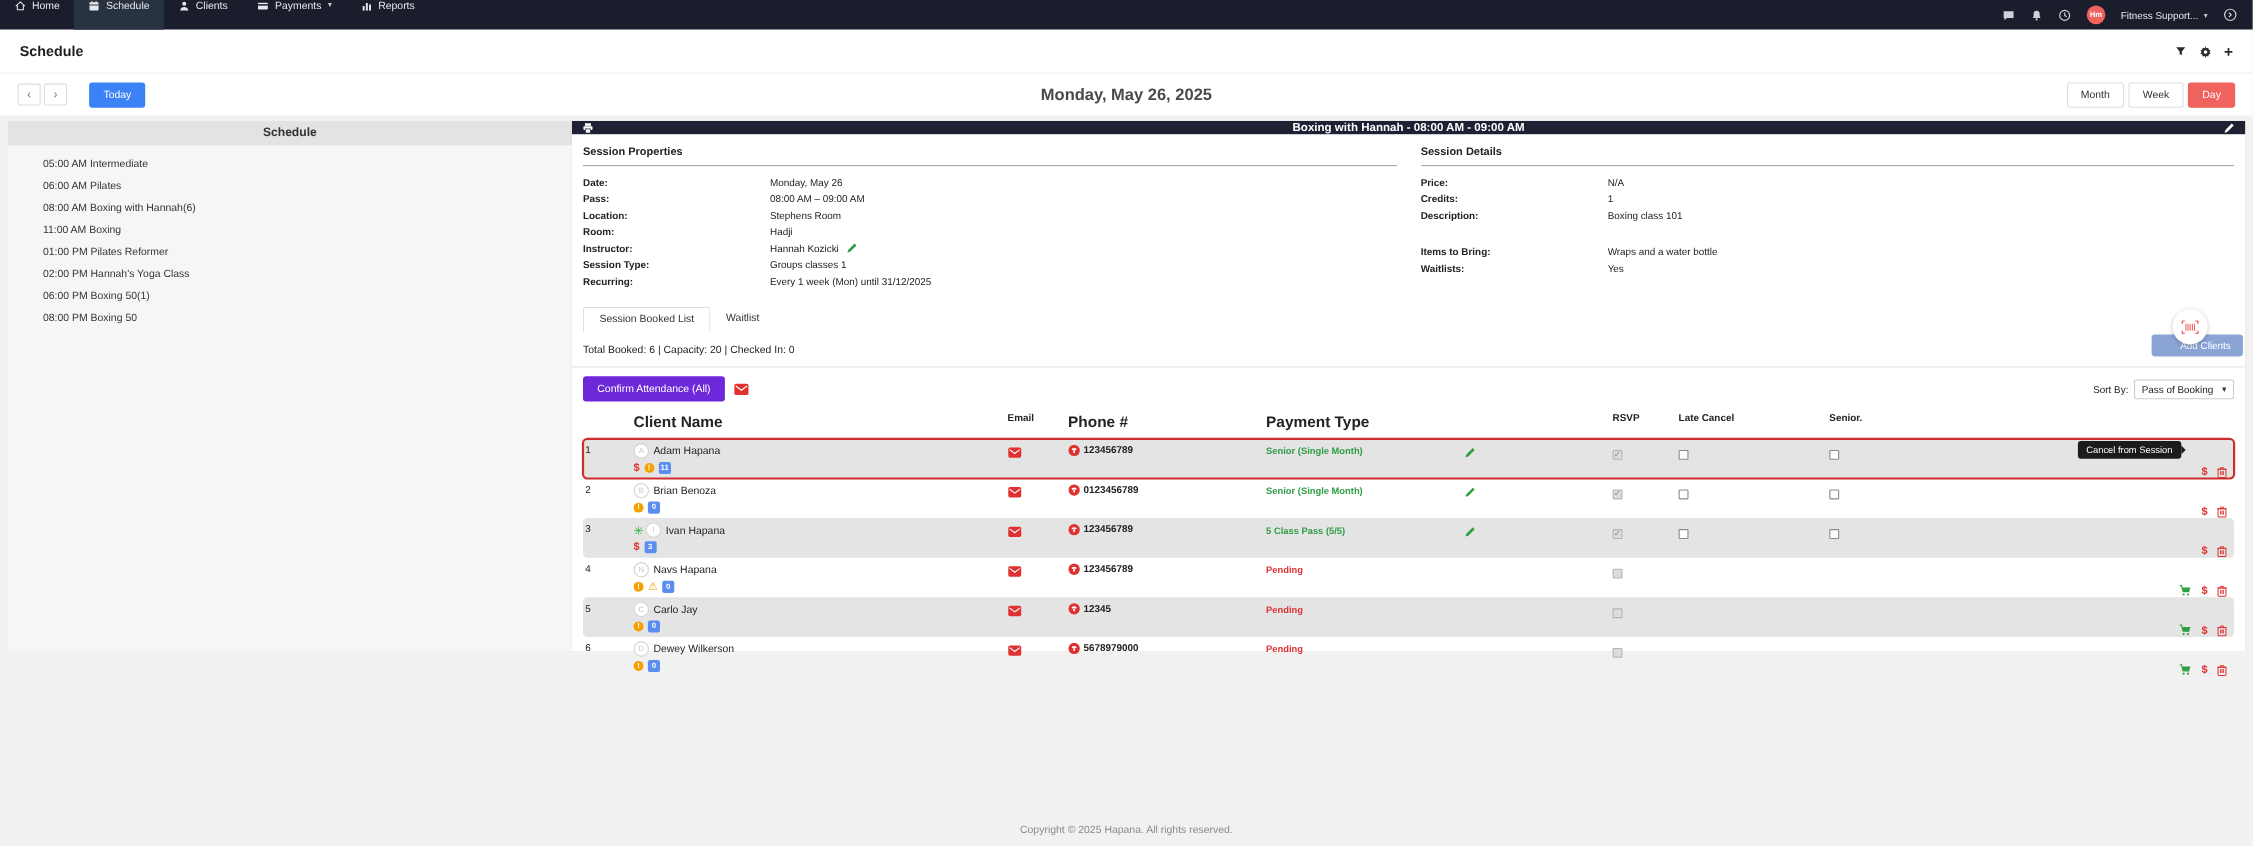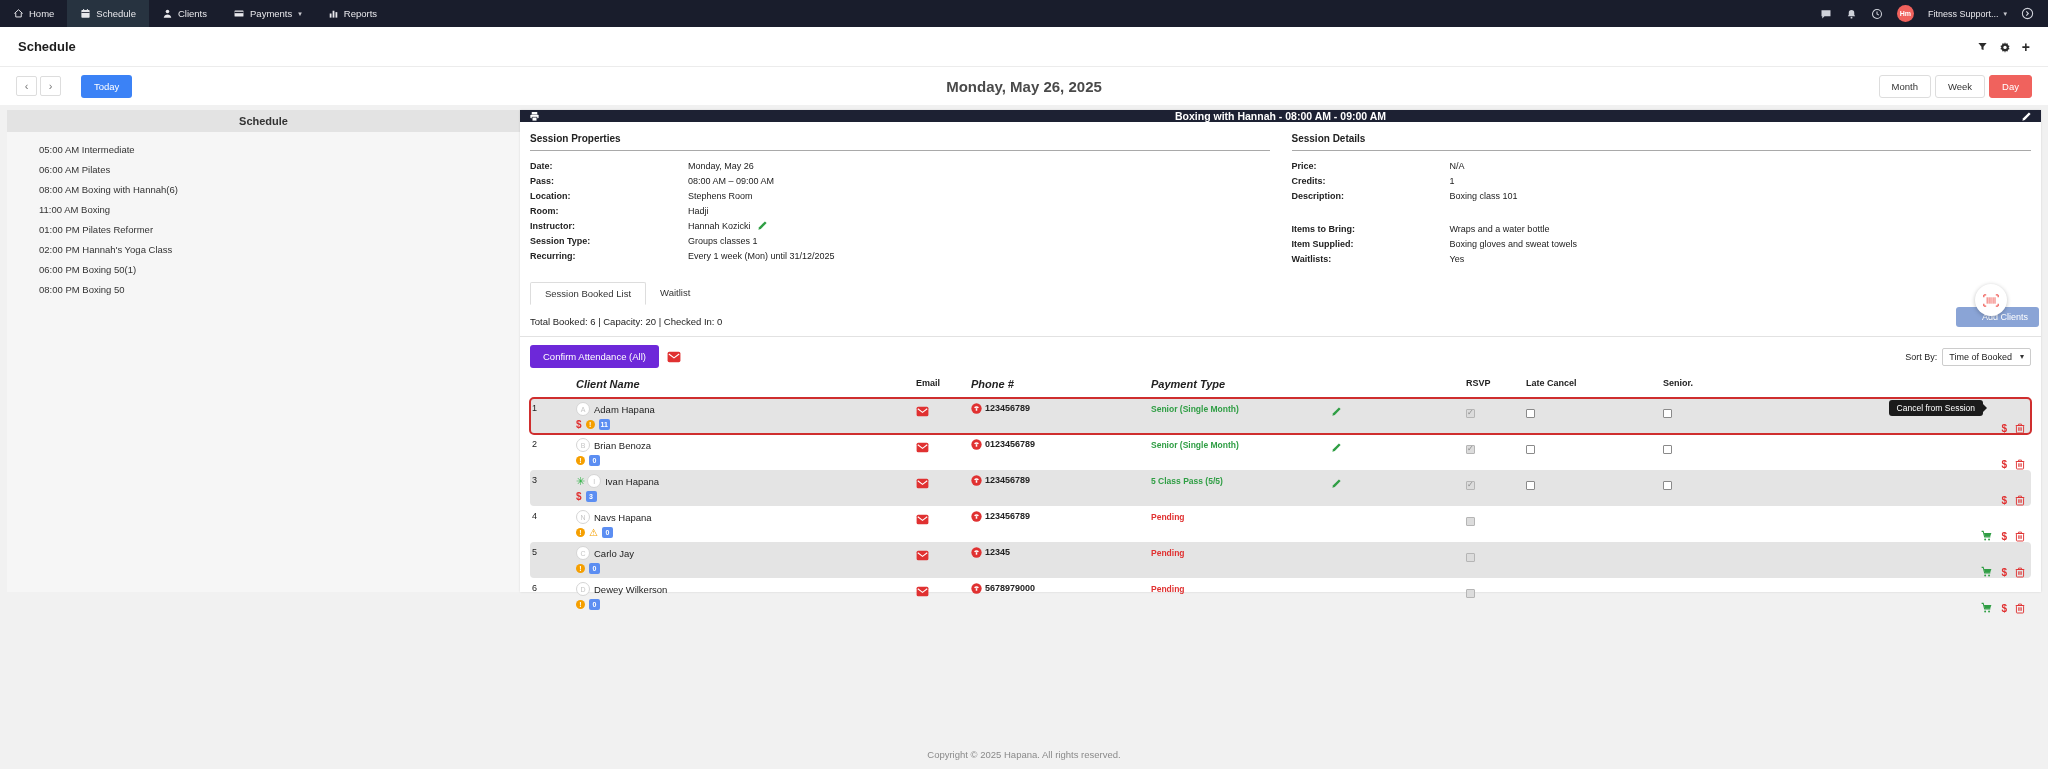--- a/index.html
+++ b/index.html
@@ -4,21 +4,21 @@
 <style>
   * { margin:0; padding:0; box-sizing:border-box; }
   html,body { width:2048px; height:769px; overflow:hidden; background:#f1f1f1;
     font-family:"Liberation Sans", sans-serif; color:#222; }
 
   .icon{display:inline-flex;align-items:center;justify-content:center;line-height:1;}
 
   
   .navbar{height:27px;background:#191d2c;display:flex;align-items:stretch;color:#fff;}
   .nav-left{display:flex;align-items:stretch;}
-  .nav-item{display:flex;align-items:center;gap:5px;padding:0 13px;font-size:9.5px;color:#e8e8ec;cursor:pointer;}
+  .nav-item{display:flex;align-items:flex-start;gap:5px;padding:0 13px;font-size:9.5px;color:#e8e8ec;cursor:pointer;}
   .nav-item.active{background:#273340;}
   .nav-caret{font-size:7px;margin-left:1px;opacity:.85;}
   .nav-right{margin-left:auto;display:flex;align-items:center;gap:14px;padding-right:14px;}
   .nav-right .icon{color:#cfd2da;}
   .avatar-chip{width:17px;height:17px;border-radius:50%;background:#f0625d;color:#fff;font-size:7px;font-weight:bold;display:flex;align-items:center;justify-content:center;}
   .user-name{font-size:9px;color:#e8e8ec;display:flex;align-items:center;gap:4px;}
 
   
   .page-header{height:40px;background:#fff;display:flex;align-items:center;padding:0 18px;border-bottom:1px solid #ececec;}
   .page-title{font-size:13px;font-weight:bold;color:#1d1d1d;}
@@ -49,21 +49,21 @@
   .panel-title{flex:1;text-align:center;font-size:10.5px;font-weight:bold;}
   .pencil-white{color:#fff;cursor:pointer;}
   .pencil-green{color:#2f9e44;cursor:pointer;}
 
   .info-cols{display:flex;padding:7px 10px 0;}
   .info-col{flex:1;}
   .info-col.left{margin-right:22px;}
   .info-heading{font-size:10px;font-weight:bold;padding:4px 0 6px;border-bottom:1px solid #a9a9a9;margin-bottom:7px;}
   .prop-row{display:flex;align-items:center;height:15px;font-size:9px;}
   .prop-row.gap-before{margin-top:18px;}
-  .prop-label{width:158px;font-weight:bold;}
+  .prop-label{width:170px;font-weight:bold;}
   .prop-value{display:flex;align-items:center;gap:6px;}
 
   .booking{margin-top:16px;padding:0 10px;position:relative;flex:1;}
   .tabs{display:flex;}
   .tab{font-size:9.5px;padding:5px 14px;color:#333;cursor:pointer;}
   .tab.active{border:1px solid #ddd;border-bottom-color:#fff;background:#fff;border-radius:2px 2px 0 0;}
   .summary{font-size:9.5px;margin:11px 0 0;}
   .divider{border-top:1px solid #e2e2e2;margin:9px -10px 0;}
 
   .scan-circle{position:absolute;right:34px;top:2px;width:32px;height:32px;border-radius:50%;background:#fff;box-shadow:0 1px 4px rgba(0,0,0,.25);display:flex;align-items:center;justify-content:center;z-index:4;cursor:pointer;}
@@ -81,21 +81,21 @@
   .c-num{width:46px;padding-left:2px;}
   .c-name{width:340px;display:flex;flex-direction:column;padding-top:4px;padding-bottom:4px;}
   .c-email{width:55px;padding-top:5px;}
   .c-phone{width:180px;padding-top:5px;display:flex;align-items:flex-start;gap:3px;font-weight:bold;font-size:9px;}
   .c-payment{width:180px;padding-top:6px;font-size:8.5px;font-weight:bold;}
   .c-pencil{width:135px;padding-top:5px;}
   .c-rsvp{width:60px;padding-top:6px;}
   .c-late{width:137px;padding-top:6px;}
   .c-attend{width:140px;padding-top:6px;}
   .c-actions{flex:1;display:flex;justify-content:flex-end;align-items:flex-end;gap:8px;padding-top:5px;padding-right:6px;}
-  .t-header .c-name,.t-header .c-payment,.t-header .c-phone{padding-top:0;font-size:11px;font-weight:bold;display:block;font-style:italic;}
+  .t-header .c-name,.t-header .c-payment,.t-header .c-phone{padding-top:0;font-size:14px;font-weight:bold;display:block;}
   .t-header span{padding-top:0;}
 
   .t-row{display:flex;min-height:30px;position:relative;border-radius:4px;}
   .t-row.alt{background:#e4e4e4;}
   .t-row.selected{outline:2px solid #cf2e2e;outline-offset:-1px;z-index:2;}
   .name-line{display:flex;align-items:center;gap:4px;font-size:9.5px;color:#222;}
   .avatar{width:14px;height:14px;border-radius:50%;background:#fff;border:1px solid #d5d5d5;color:#c5c5c5;font-size:7px;display:inline-flex;align-items:center;justify-content:center;}
   .badge-line{display:flex;align-items:center;gap:4px;margin-top:3px;}
   .star{color:#2fb344;font-size:11px;margin-right:-2px;}
   .pay-paid{color:#2f9e44;}
@@ -314,24 +314,20 @@
               </div>
               <div class="prop-row">
                 <span class="prop-label">Description:</span>
                 <span class="prop-value">Boxing class 101</span>
               </div>
               <div class="prop-row gap-before">
                 <span class="prop-label">Items to Bring:</span>
                 <span class="prop-value">Wraps and a water bottle</span>
               </div>
               <div class="prop-row">
-                <span class="prop-label">Item Supplied:</span>
-                <span class="prop-value">Boxing gloves and sweat towels</span>
-              </div>
-              <div class="prop-row">
                 <span class="prop-label">Waitlists:</span>
                 <span class="prop-value">Yes</span>
               </div>
             </div>
         </div>
       </div>
 
       <div class="booking">
         <span class="scan-circle">
           <svg viewBox="0 0 20 16" width="16" height="13">
@@ -352,21 +348,21 @@
           <button class="confirm-btn">Confirm Attendance (All)</button>
           <span class="icon env-after">
               <svg viewBox="0 0 16 14" width="14" height="12">
                 <rect x="0.5" y="1" width="15" height="12" rx="2" fill="#e03131"></rect>
                 <path d="M2 3.5 8 8l6-4.5" fill="none" stroke="#fff" stroke-width="1.3"></path>
               </svg>
             </span>
           <div class="sort">
             <span>Sort By:</span>
             <span class="select-box">
-                <span>Time of Booked</span>
+                <span>Pass of Booking</span>
                 <span class="caret">▾</span>
               </span>
           </div>
         </div>
 
         <div class="t-header">
           <span class="c-num"></span>
           <span class="c-name">Client Name</span>
           <span class="c-email">Email</span>
           <span class="c-phone">Phone #</span>

